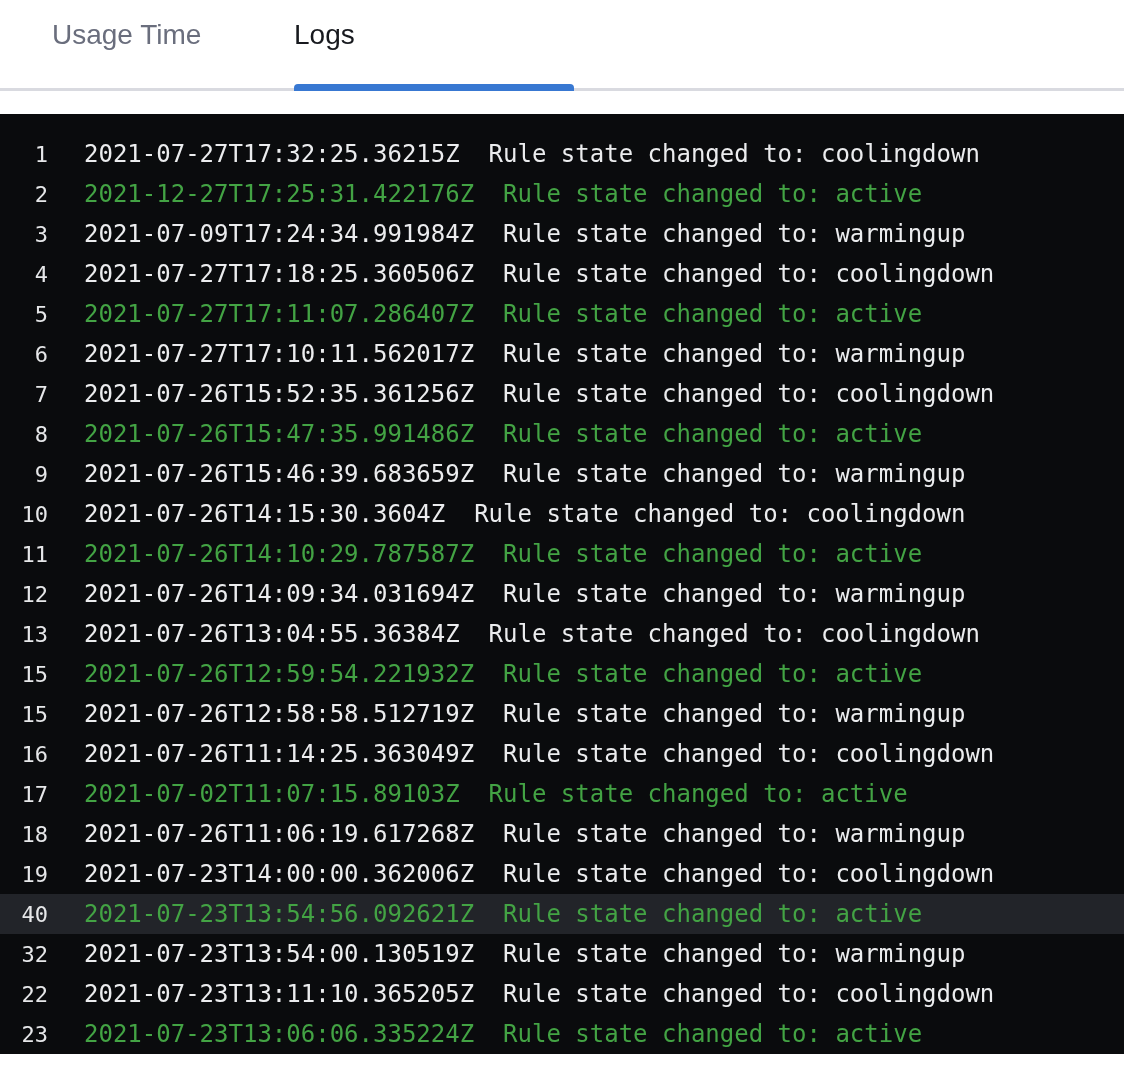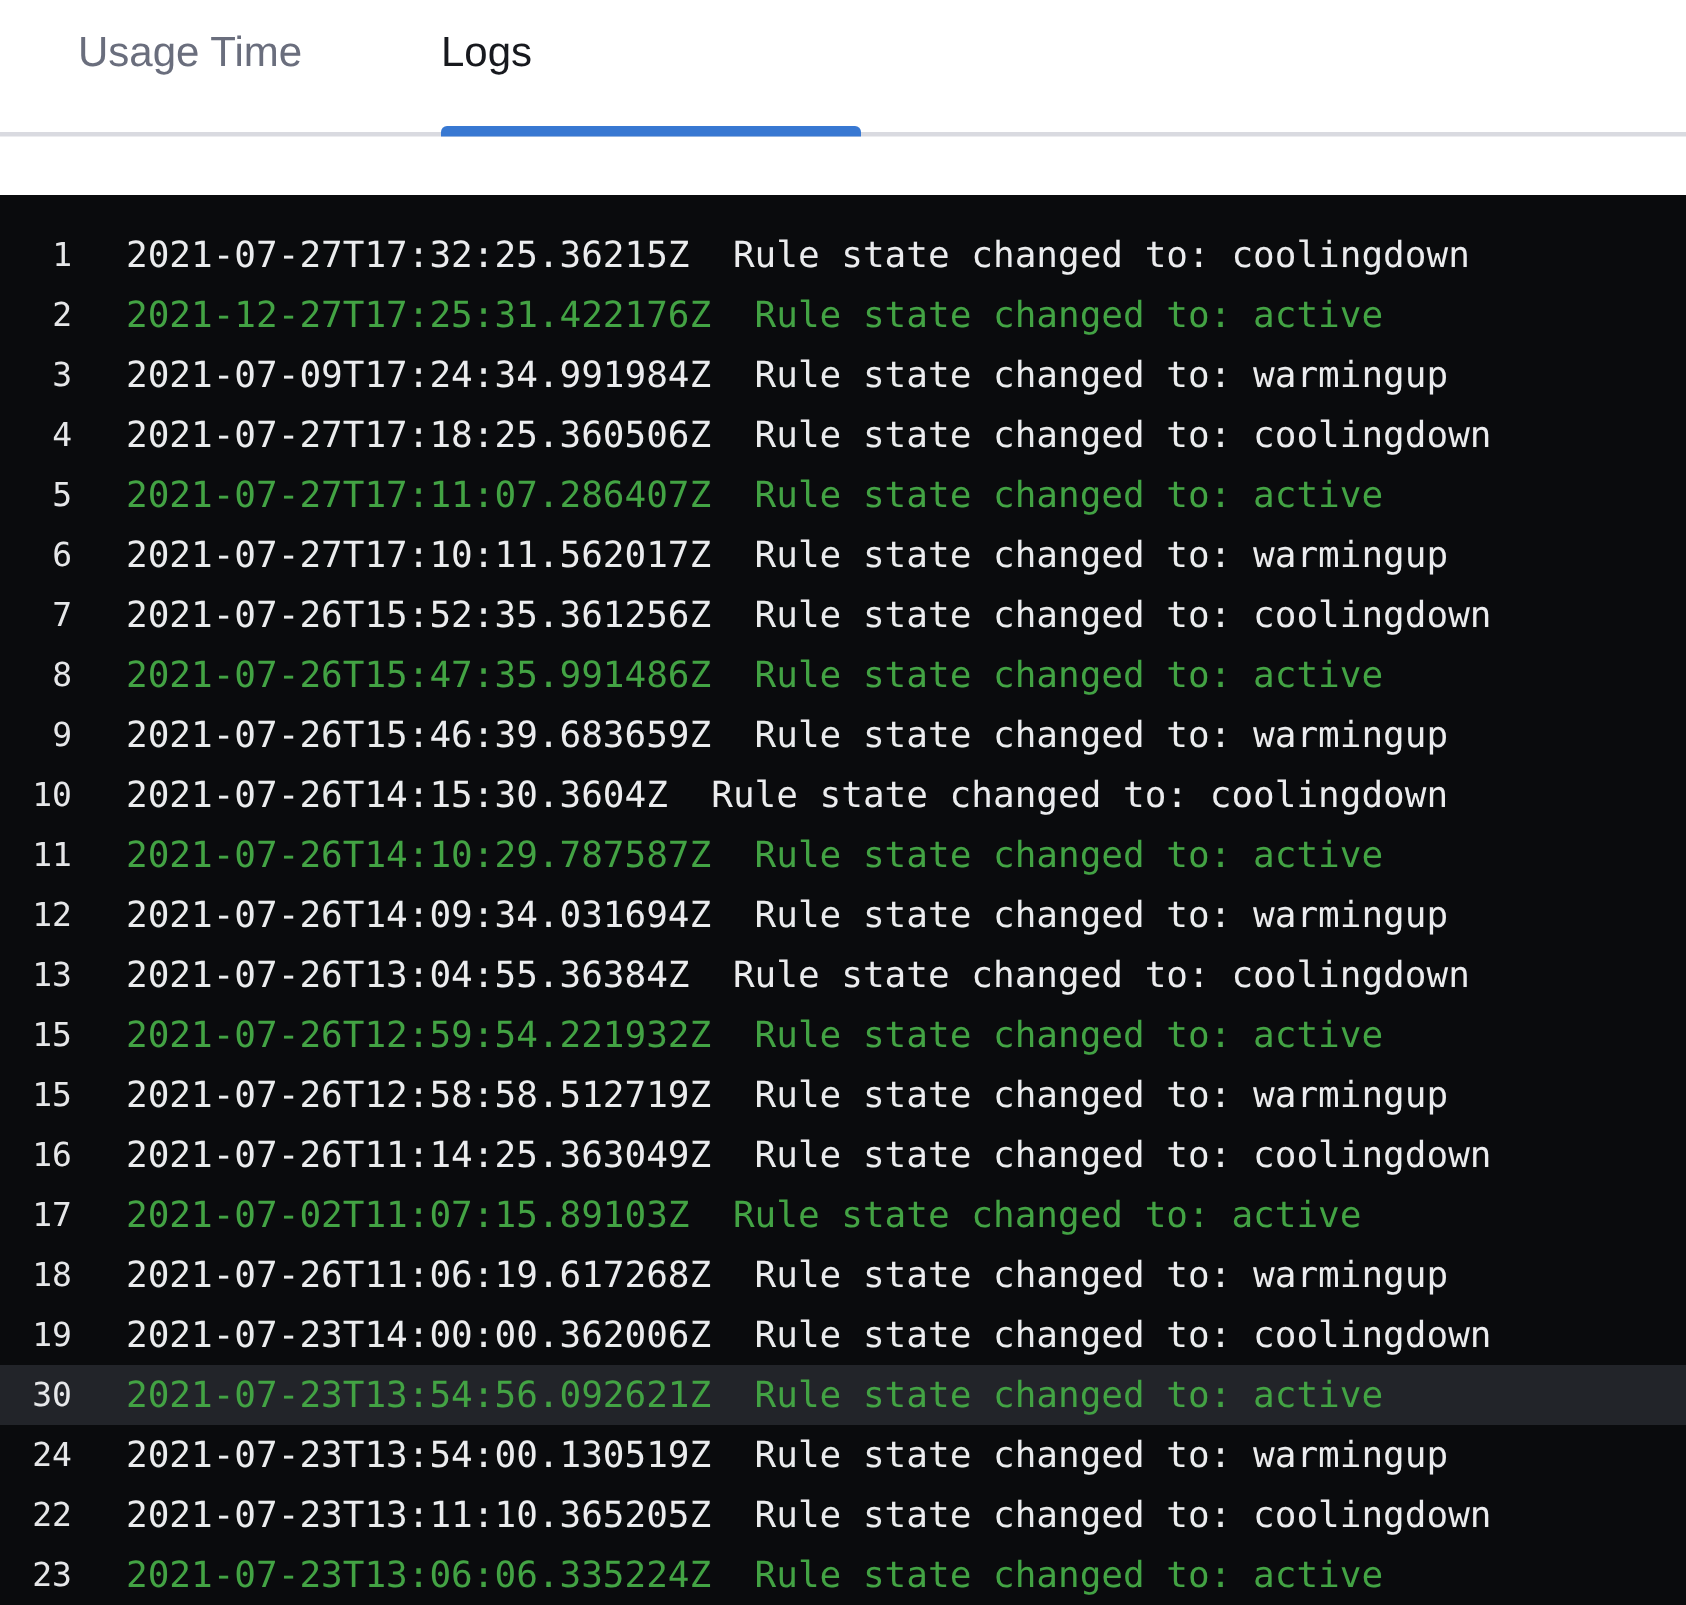--- a/index.html
+++ b/index.html
@@ -13,21 +13,21 @@
     --log-line-number:#e6e7e9;
     --log-row-highlight:#222429;
   }
   *{box-sizing:border-box;}
   html,body{margin:0;padding:0;}
   body{
     width:1124px;height:1070px;overflow:hidden;background:#ffffff;
     font-family:"Liberation Sans",sans-serif;
   }
   .tabbar{
-    position:relative;width:1124px;height:130px;background:#ffffff;
+    position:relative;width:1124px;height:114px;background:#ffffff;
   }
   .tab{
     position:absolute;top:18px;font-size:28px;line-height:34px;cursor:pointer;
   }
   .tab-usage{left:52px;color:var(--tab-inactive-text);}
   .tab-logs{left:294px;width:280px;text-align:left;color:var(--tab-active-text);}
   .tab-divider{
     position:absolute;left:0;top:88px;width:1124px;height:3px;
     background:var(--tab-divider);
   }
@@ -119,24 +119,24 @@
     <div class="log-line active">
     <span class="line-num">17</span><span class="line-text"><span>2021-07-02T11:07:15.89103Z</span><span>  </span><span>Rule state changed to: active</span></span>
   </div>
     <div class="log-line">
     <span class="line-num">18</span><span class="line-text"><span>2021-07-26T11:06:19.617268Z</span><span>  </span><span>Rule state changed to: warmingup</span></span>
   </div>
     <div class="log-line">
     <span class="line-num">19</span><span class="line-text"><span>2021-07-23T14:00:00.362006Z</span><span>  </span><span>Rule state changed to: coolingdown</span></span>
   </div>
     <div class="log-line active highlighted">
-    <span class="line-num">30</span><span class="line-text"><span>2021-07-23T13:54:56.092621Z</span><span>  </span><span>Rule state changed to: active</span></span>
+    <span class="line-num">40</span><span class="line-text"><span>2021-07-23T13:54:56.092621Z</span><span>  </span><span>Rule state changed to: active</span></span>
   </div>
     <div class="log-line">
-    <span class="line-num">24</span><span class="line-text"><span>2021-07-23T13:54:00.130519Z</span><span>  </span><span>Rule state changed to: warmingup</span></span>
+    <span class="line-num">32</span><span class="line-text"><span>2021-07-23T13:54:00.130519Z</span><span>  </span><span>Rule state changed to: warmingup</span></span>
   </div>
     <div class="log-line">
     <span class="line-num">22</span><span class="line-text"><span>2021-07-23T13:11:10.365205Z</span><span>  </span><span>Rule state changed to: coolingdown</span></span>
   </div>
     <div class="log-line active">
     <span class="line-num">23</span><span class="line-text"><span>2021-07-23T13:06:06.335224Z</span><span>  </span><span>Rule state changed to: active</span></span>
   </div>
   </div>
 
 </body></html>

